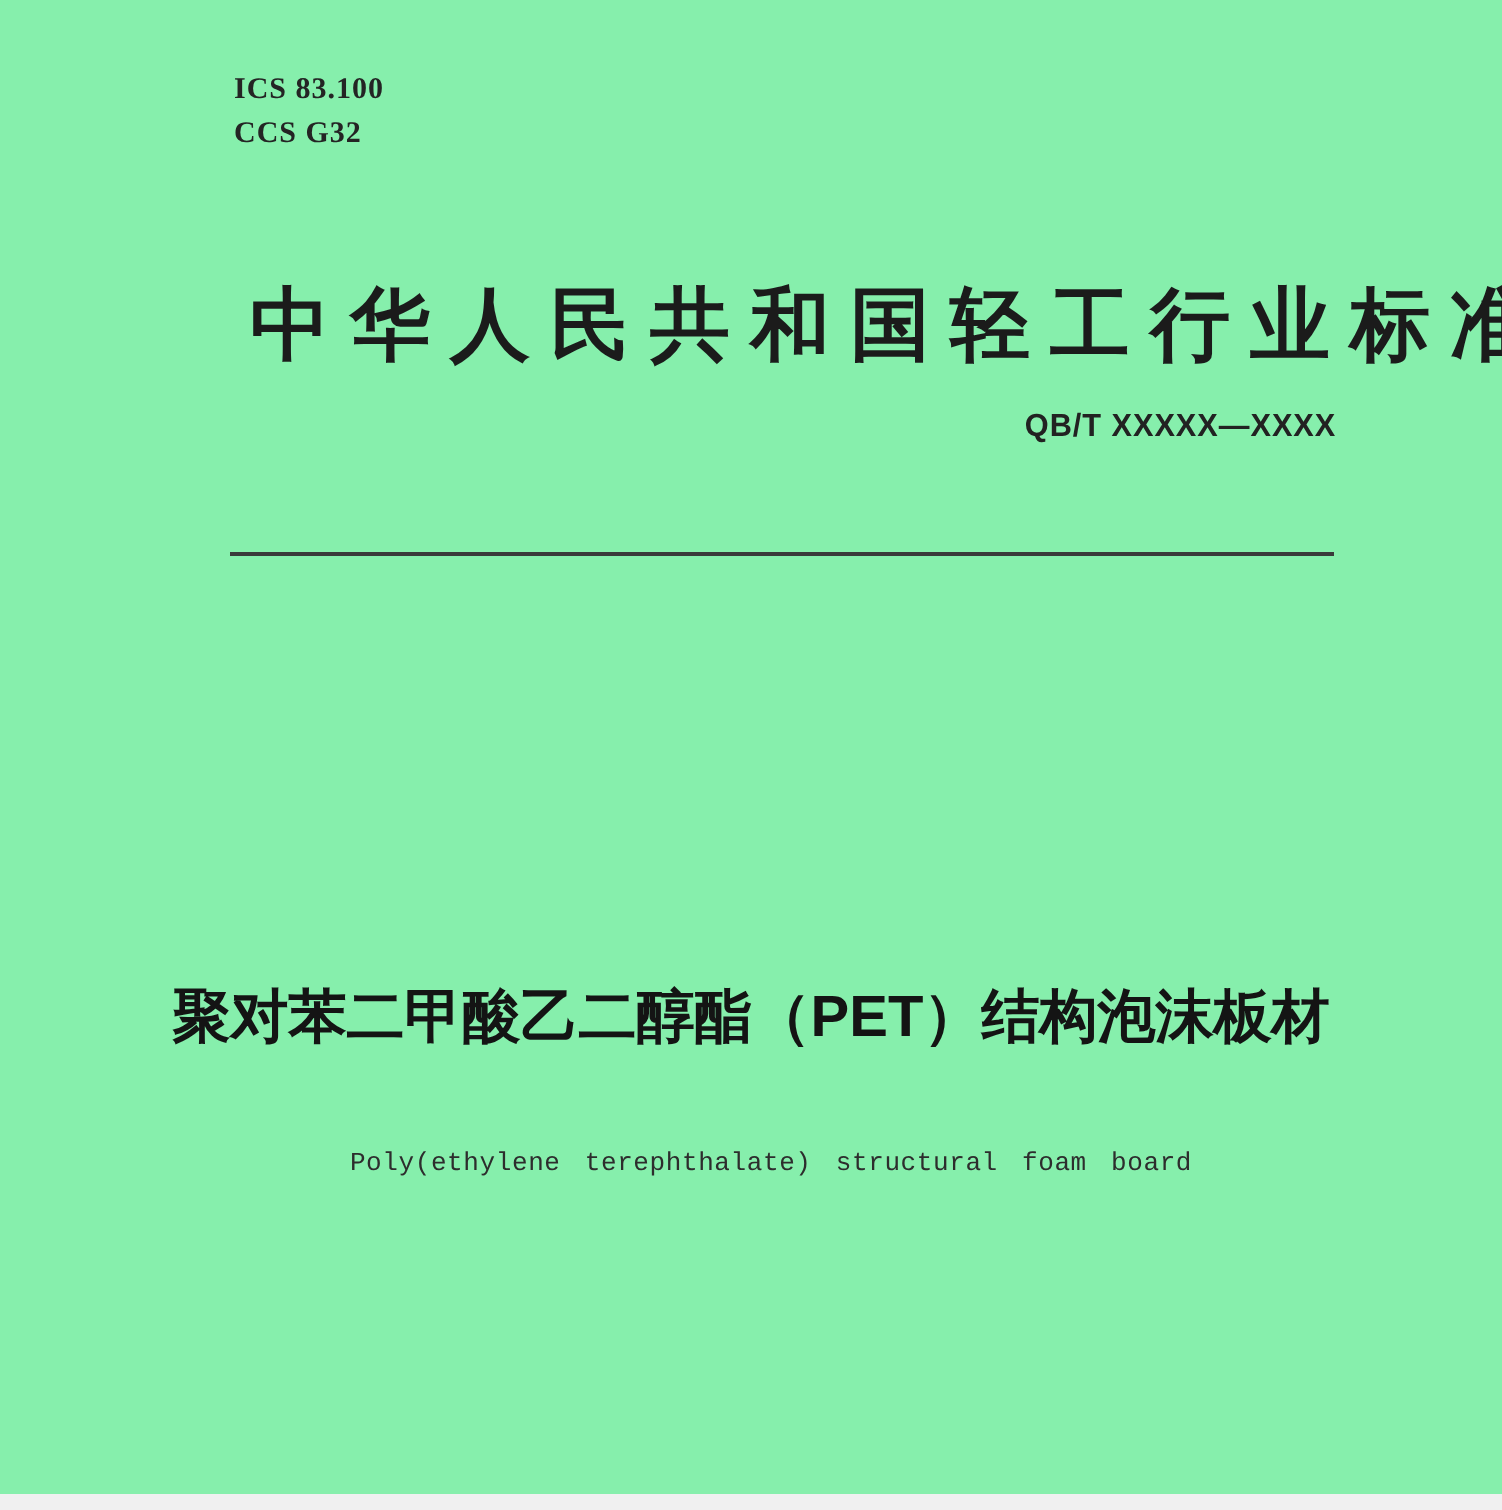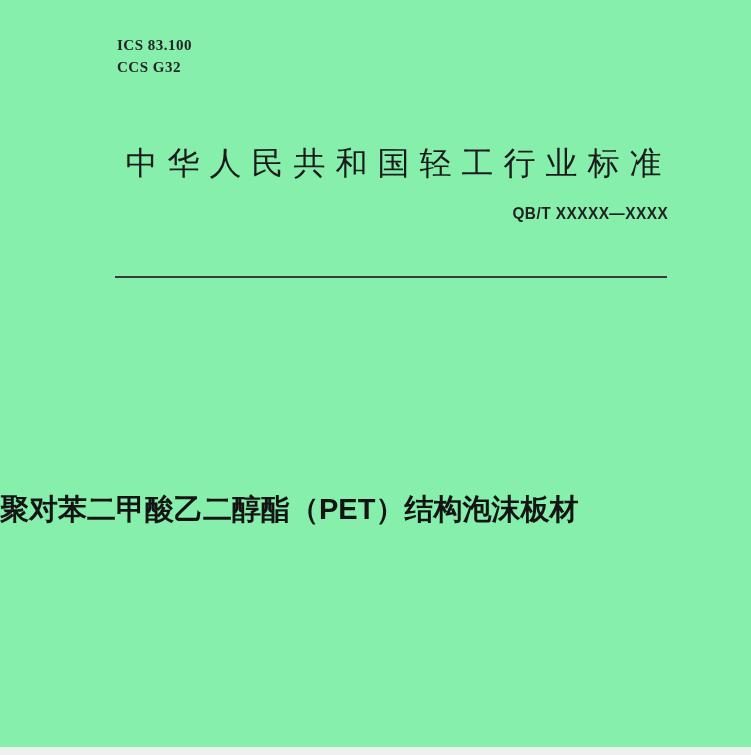--- a/index.html
+++ b/index.html
@@ -40,22 +40,22 @@
     letter-spacing: 3px;
     color: #121212;
   }
   
   .standard-type {
     position: absolute;
     left: 115px;
     top: 143px;
     width: 557px;
     text-align: center;
-    font-weight: normal;
-    font-size: 32px;
+    font-weight: bold;
+    font-size: 40px;
     line-height: 41px;
     letter-spacing: 10px;
     text-indent: 10px; 
     color: #1b1b1b;
     white-space: nowrap;
   }
   
   .standard-number {
     position: absolute;
     left: 115px;
@@ -81,21 +81,21 @@
     width: 552px;
     height: 2px;
     background: #3a3a3a;
   }
   
   .title-cn {
     position: absolute;
     left: 0px;
     top: 492px;
     width: 751px;
-    text-align: left;
+    text-align: center;
     font-weight: bold;
     font-size: 29px;
     line-height: 34px;
     letter-spacing: 0px;
     color: #141414;
     white-space: nowrap;
   }
   
   .title-en {
     position: absolute;
@@ -146,17 +146,18 @@
 
 
   <div class="standard-type">中华人民共和国轻工行业标准</div>
 
   <div class="standard-number">QB/T XXXXX—XXXX</div>
 
   <div class="header-rule"></div>
 
   <div class="title-cn">聚对苯二甲酸乙二醇酯（PET）结构泡沫板材</div>
 
+  <div class="title-en">Poly(ethylene terephthalate) structural foam board</div>
 
 
   <div class="bottom-strip"></div>
 
 </div>
 
 </body></html>

